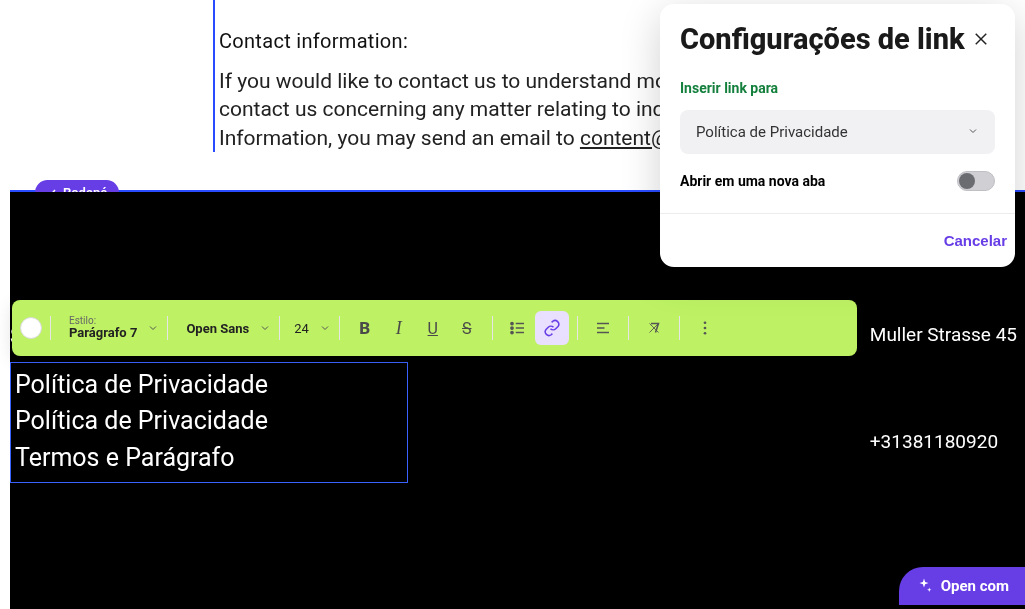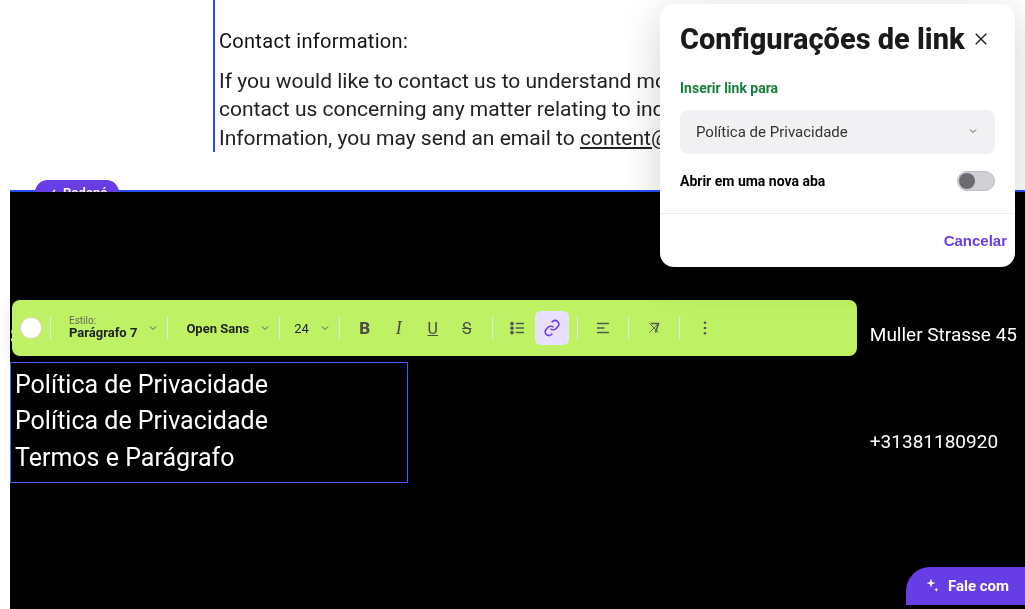--- a/index.html
+++ b/index.html
@@ -345,14 +345,14 @@
   <div class="popover-footer">
     <button class="btn-text">Cancelar</button>
   </div>
 </div>
 
 <div class="chat-chip">
   <svg class="sparkle" viewBox="0 0 24 24" fill="#fff">
       <path d="M12 2l1.5 4.5L18 8l-4.5 1.5L12 14l-1.5-4.5L6 8l4.5-1.5z"></path>
       <path d="M19 14l.8 2.2L22 17l-2.2.8L19 20l-.8-2.2L16 17l2.2-.8z"></path>
     </svg>
-  <span>Fale com</span>
+  <span>Open com</span>
 </div>
 
 </body></html>

